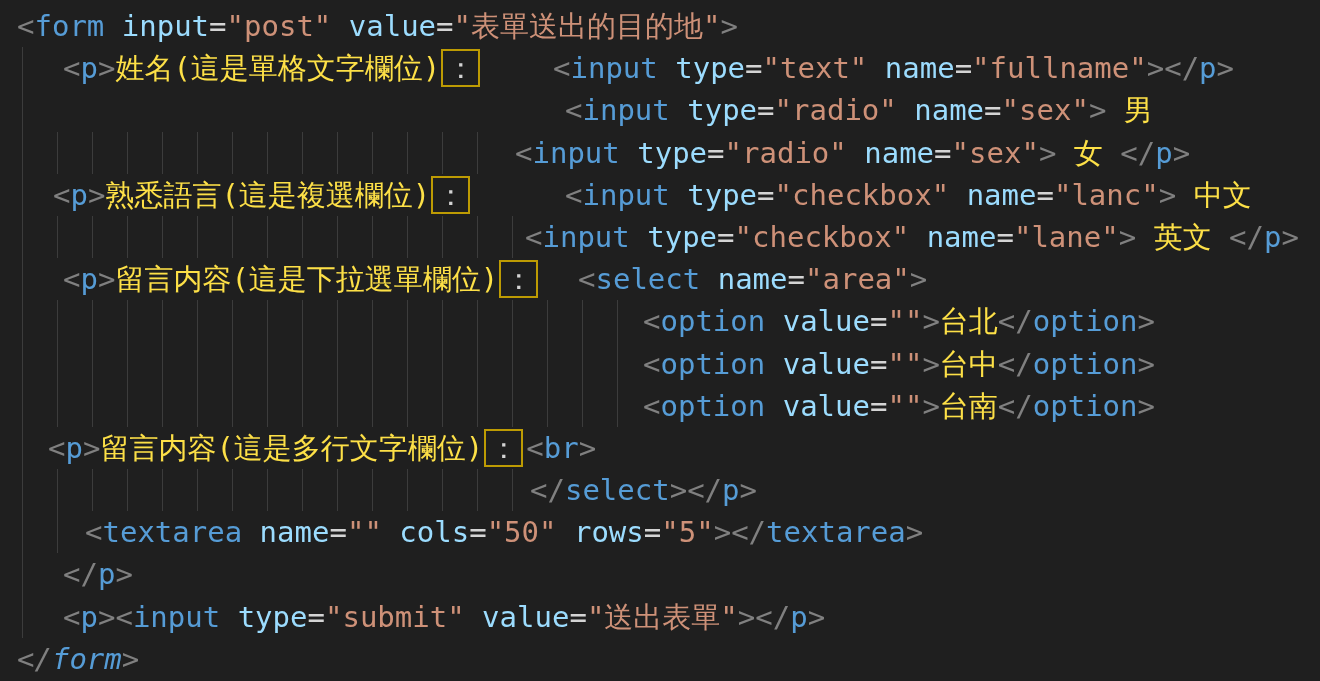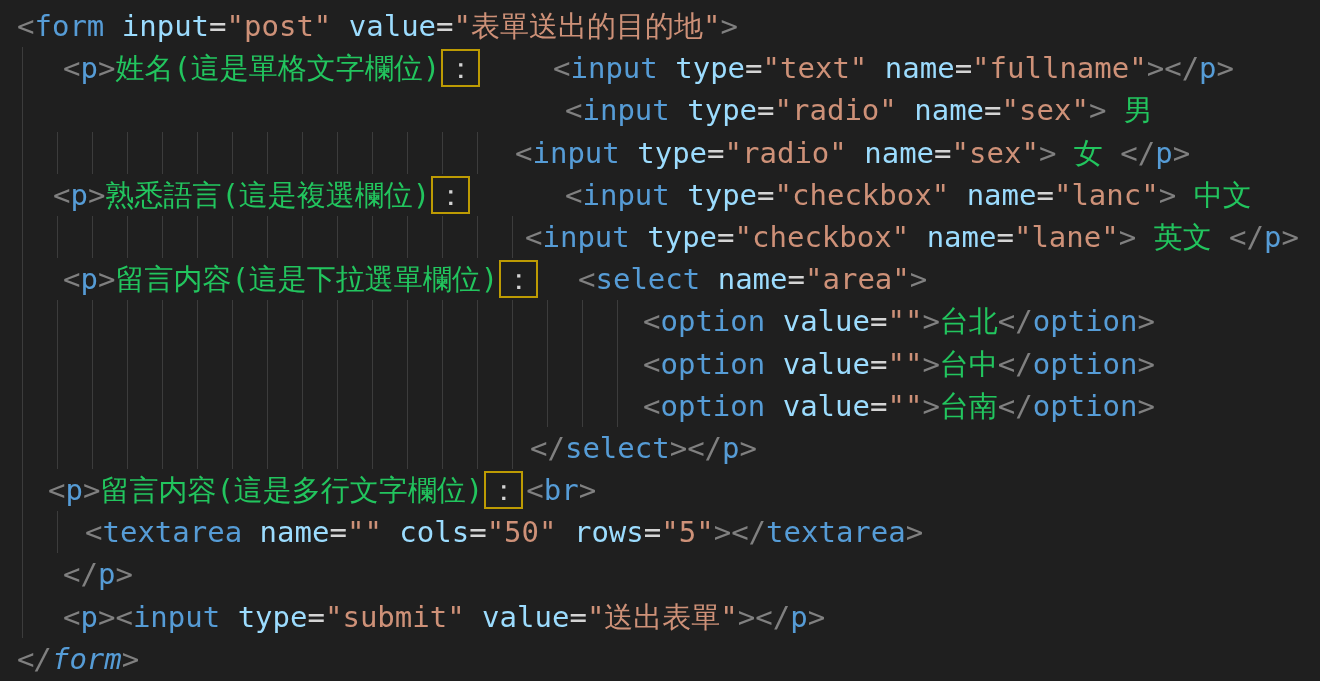--- a/index.html
+++ b/index.html
@@ -35,21 +35,21 @@
     top: 0;
     bottom: 0;
     width: 1px;
     background: #3c3c3c;
   }
   .tok-p { color: #808080; }
   .tok-t { color: #569cd6; margin-top: 37px; }
   .tok-a { color: #9cdcfe; }
   .tok-e { color: #d4d4d4; }
   .tok-s { color: #ce9178; }
-  .tok-x { color: #22c55e; }
+  .tok-x { color: #fde047; }
   .colon-box {
     color: #d4d4d4;
     border: 2px solid #bd9b03;
     padding: 0 3px;
     margin: 0 3px 0 1px;
   }
 </style>
 </head>
 <body>
 
@@ -169,39 +169,39 @@
       <div class="guide" style="left: 442px;"></div>
       <div class="guide" style="left: 477px;"></div>
       <div class="guide" style="left: 512px;"></div>
       <div class="guide" style="left: 547px;"></div>
       <div class="guide" style="left: 582px;"></div>
       <div class="guide" style="left: 617px;"></div>
       <span class="seg" style="left: 643px;"><span class="tok-p">&lt;</span><span class="tok-t">option</span><span class="tok-a"> value</span><span class="tok-e">=</span><span class="tok-s">""</span><span class="tok-p">&gt;</span><span class="tok-x">台南</span><span class="tok-p">&lt;/</span><span class="tok-t">option</span><span class="tok-p">&gt;</span></span>
     </div>
     <div class="line">
       <div class="guide" style="left: 22px;"></div>
+      <span class="seg" style="left: 48px;"><span class="tok-p">&lt;</span><span class="tok-t">p</span><span class="tok-p">&gt;</span><span class="tok-x">留言内容(這是多行文字欄位)</span><span class="colon-box">：</span><span class="tok-p">&lt;</span><span class="tok-t">br</span><span class="tok-p">&gt;</span></span>
+    </div>
+    <div class="line">
+      <div class="guide" style="left: 22px;"></div>
       <div class="guide" style="left: 57px;"></div>
       <div class="guide" style="left: 92px;"></div>
       <div class="guide" style="left: 127px;"></div>
       <div class="guide" style="left: 162px;"></div>
       <div class="guide" style="left: 197px;"></div>
       <div class="guide" style="left: 232px;"></div>
       <div class="guide" style="left: 267px;"></div>
       <div class="guide" style="left: 302px;"></div>
       <div class="guide" style="left: 337px;"></div>
       <div class="guide" style="left: 372px;"></div>
       <div class="guide" style="left: 407px;"></div>
       <div class="guide" style="left: 442px;"></div>
       <div class="guide" style="left: 477px;"></div>
       <div class="guide" style="left: 512px;"></div>
       <span class="seg" style="left: 530px;"><span class="tok-p">&lt;/</span><span class="tok-t">select</span><span class="tok-p">&gt;</span><span class="tok-p">&lt;/</span><span class="tok-t">p</span><span class="tok-p">&gt;</span></span>
-    </div>
-    <div class="line">
-      <div class="guide" style="left: 22px;"></div>
-      <span class="seg" style="left: 48px;"><span class="tok-p">&lt;</span><span class="tok-t">p</span><span class="tok-p">&gt;</span><span class="tok-x">留言内容(這是多行文字欄位)</span><span class="colon-box">：</span><span class="tok-p">&lt;</span><span class="tok-t">br</span><span class="tok-p">&gt;</span></span>
     </div>
     <div class="line">
       <div class="guide" style="left: 22px;"></div>
       <div class="guide" style="left: 57px;"></div>
       <span class="seg" style="left: 85px;"><span class="tok-p">&lt;</span><span class="tok-t">textarea</span><span class="tok-a"> name</span><span class="tok-e">=</span><span class="tok-s">""</span><span class="tok-a"> cols</span><span class="tok-e">=</span><span class="tok-s">"50"</span><span class="tok-a"> rows</span><span class="tok-e">=</span><span class="tok-s">"5"</span><span class="tok-p">&gt;</span><span class="tok-p">&lt;/</span><span class="tok-t">textarea</span><span class="tok-p">&gt;</span></span>
     </div>
     <div class="line">
       <div class="guide" style="left: 22px;"></div>
       <span class="seg" style="left: 63px;"><span class="tok-p">&lt;/</span><span class="tok-t">p</span><span class="tok-p">&gt;</span></span>
     </div>

